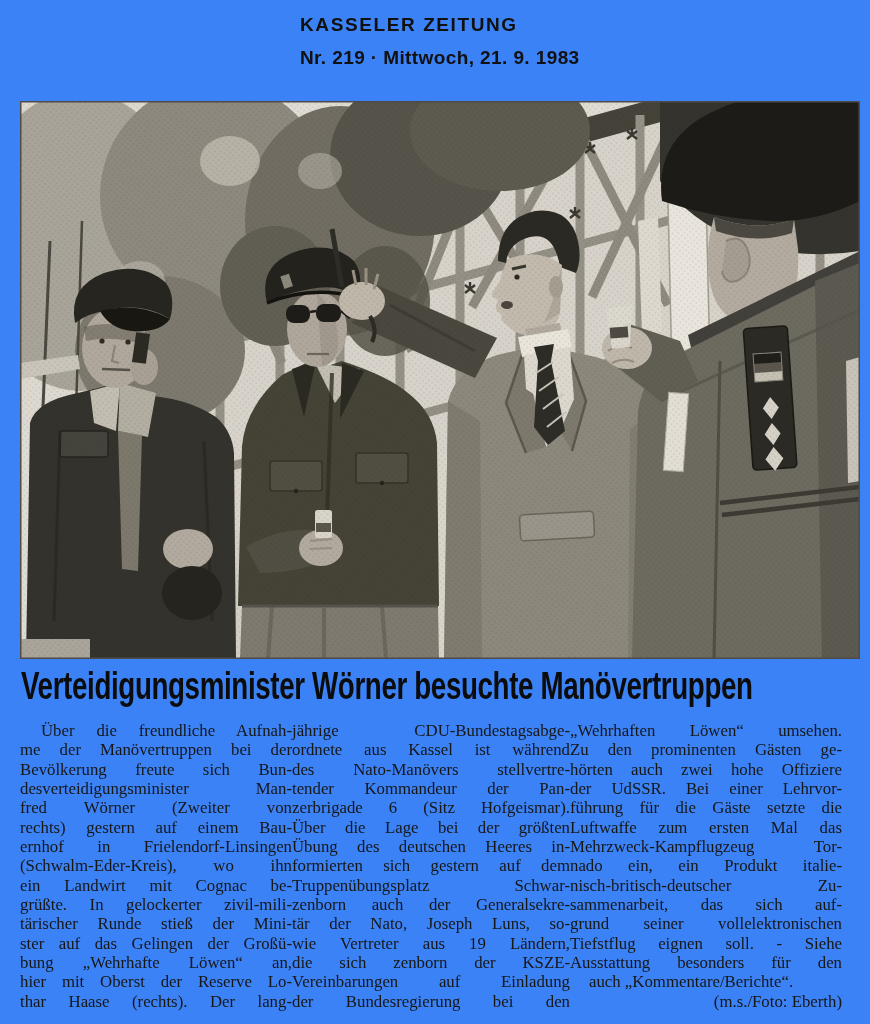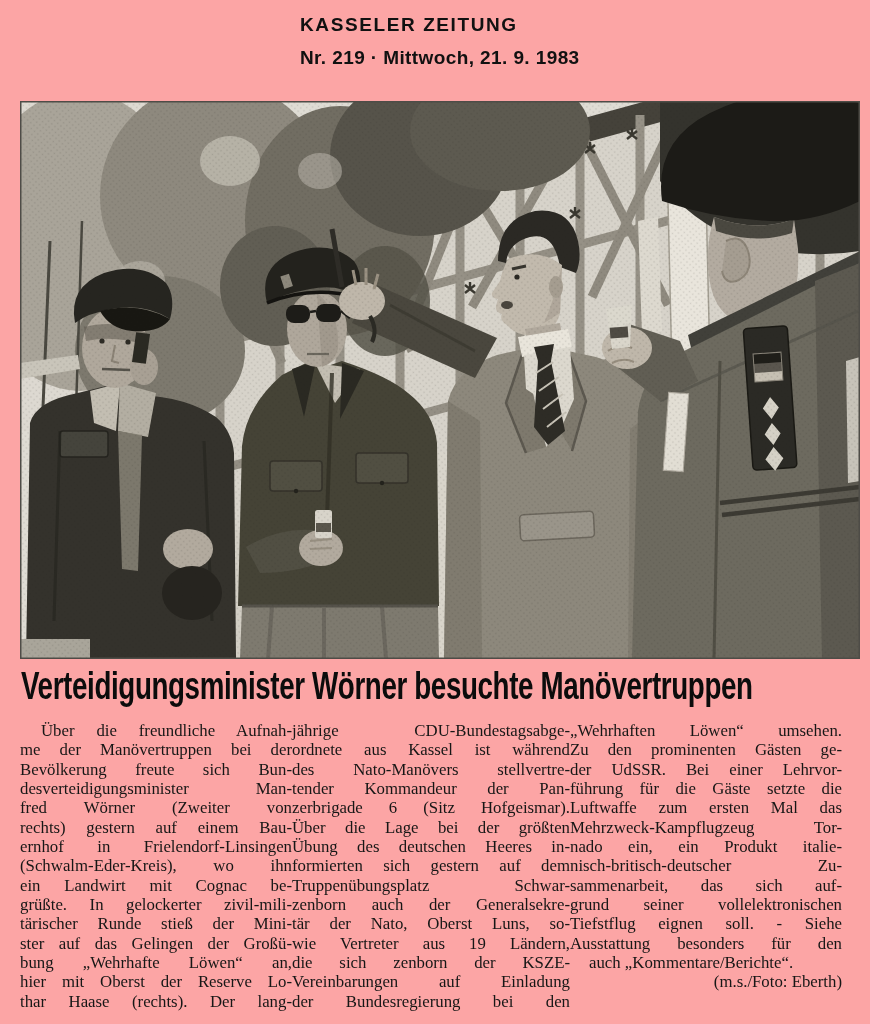--- a/index.html
+++ b/index.html
@@ -1,18 +1,18 @@
 <!DOCTYPE html>
 <html><head>
 <meta charset="utf-8">
 <style>
   html,body { margin:0; padding:0; background:#ffffff; }
   .page {
     position:relative; width:870px; height:1024px;
-    background:#fca5a5; overflow:hidden;
+    background:#3b82f6; overflow:hidden;
     font-family:"Liberation Serif", serif; color:#1a1a19;
   }
   .masthead-title {
     position:absolute; left:300px; top:14px;
     font-family:"Liberation Sans", sans-serif; font-weight:bold;
     font-size:19px; letter-spacing:1.6px; color:#111; white-space:nowrap;
   }
   .masthead-issue {
     position:absolute; left:300px; top:47px;
     font-family:"Liberation Sans", sans-serif; font-weight:bold;
@@ -282,29 +282,30 @@
         <div class="tline">jährige CDU-Bundestagsabge-</div>
         <div class="tline">ordnete aus Kassel ist während</div>
         <div class="tline">des Nato-Manövers stellvertre-</div>
         <div class="tline">tender Kommandeur der Pan-</div>
         <div class="tline">zerbrigade 6 (Sitz Hofgeismar).</div>
         <div class="tline">Über die Lage bei der größten</div>
         <div class="tline">Übung des deutschen Heeres in-</div>
         <div class="tline">formierten sich gestern auf dem</div>
         <div class="tline">Truppenübungsplatz Schwar-</div>
         <div class="tline">zenborn auch der Generalsekre-</div>
-        <div class="tline">tär der Nato, Oberst Luns, so-</div>
+        <div class="tline">tär der Nato, Joseph Luns, so-</div>
         <div class="tline">wie Vertreter aus 19 Ländern,</div>
         <div class="tline">die sich zenborn der KSZE-</div>
         <div class="tline">Vereinbarungen auf Einladung</div>
         <div class="tline">der Bundesregierung bei den</div>
       </div>
     <div class="col">
     <div class="tline">„Wehrhaften Löwen“ umsehen.</div>
         <div class="tline">Zu den prominenten Gästen ge-</div>
+        <div class="tline">hörten auch zwei hohe Offiziere</div>
         <div class="tline">der UdSSR. Bei einer Lehrvor-</div>
         <div class="tline">führung für die Gäste setzte die</div>
         <div class="tline">Luftwaffe zum ersten Mal das</div>
         <div class="tline">Mehrzweck-Kampflugzeug Tor-</div>
         <div class="tline">nado ein, ein Produkt italie-</div>
         <div class="tline">nisch-britisch-deutscher Zu-</div>
         <div class="tline">sammenarbeit, das sich auf-</div>
         <div class="tline">grund seiner vollelektronischen</div>
         <div class="tline">Tiefstflug eignen soll. - Siehe</div>
         <div class="tline">Ausstattung besonders für den</div>

